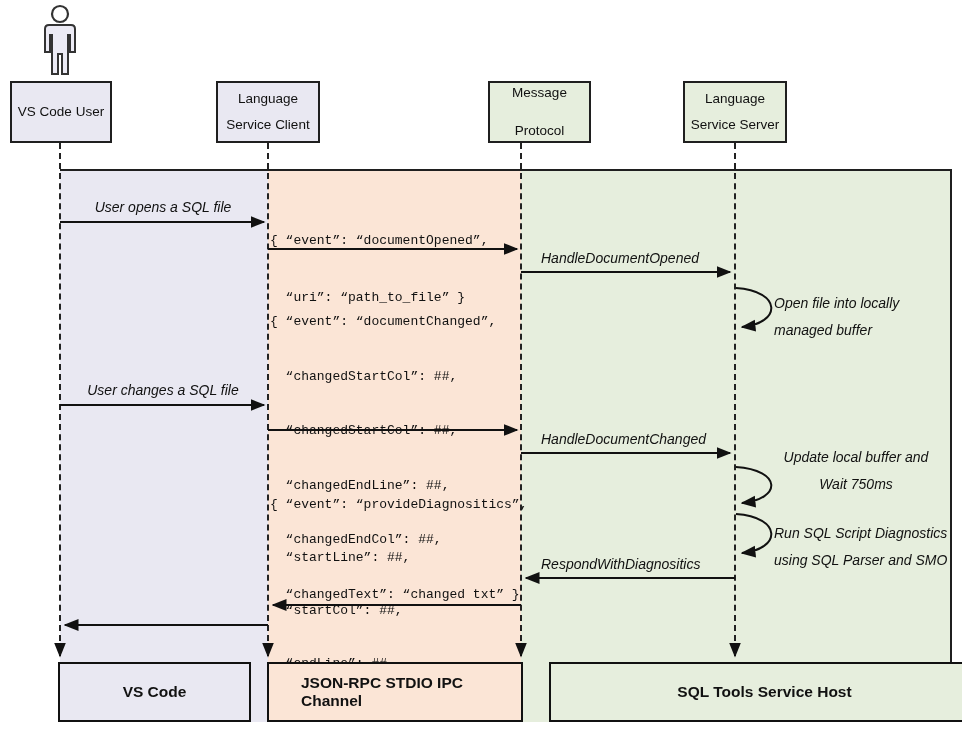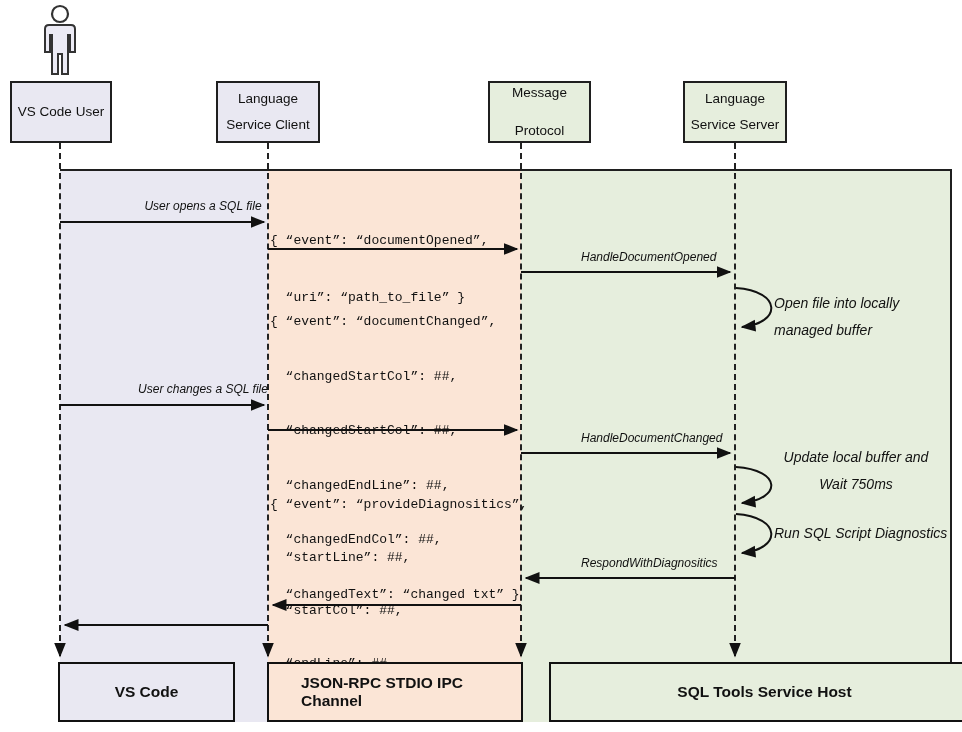--- a/index.html
+++ b/index.html
@@ -14,21 +14,21 @@
   .lane-host{left:521px;width:431px;background:var(--green);}
   .lane-top{position:absolute;left:60px;top:169px;width:892px;height:2px;background:var(--ink);}
   .lane-right{position:absolute;left:950px;top:169px;width:2px;height:553px;background:var(--ink);}
   .lifeline{position:absolute;top:143px;height:508px;width:0;border-left:2px dashed #222;}
   .hdr{position:absolute;top:81px;height:62px;background:var(--lavender);border:2px solid var(--ink);
        box-sizing:border-box;display:flex;flex-direction:column;align-items:center;justify-content:center;
        font-size:13.5px;line-height:26px;text-align:center;}
   .hdr.green{background:var(--green);}
   .ftr{position:absolute;top:662px;height:60px;border:2px solid #111;box-sizing:border-box;
        display:flex;align-items:center;justify-content:center;font-weight:bold;font-size:15.5px;}
-  .msg{position:absolute;font-style:italic;font-size:12px;white-space:nowrap;margin-left:40px;}
+  .msg{position:absolute;font-style:italic;font-size:14px;white-space:nowrap;}
   .msg.center{text-align:center;white-space:normal;}
   .note{position:absolute;font-style:italic;font-size:14px;line-height:27px;white-space:nowrap;}
   .note.center{text-align:center;}
   .json{position:absolute;left:270px;font-family:"Liberation Mono","DejaVu Sans Mono",monospace;
         font-size:13px;white-space:pre;}
   .json div{height:0;}
   .j1 div{line-height:27px;height:27px;}
   .j2 div{line-height:24.5px;height:24.5px;}
   .j3 div{line-height:23px;height:23px;}
   svg.overlay{position:absolute;left:0;top:0;pointer-events:none;}
@@ -106,20 +106,21 @@
   <div class="note" style="left:774px;top:290px;">
     <div>Open file into locally</div>
     <div>managed buffer</div>
   </div>
   <div class="note center" style="left:774px;width:164px;top:444px;">
     <div>Update local buffer and</div>
     <div>Wait 750ms</div>
   </div>
   <div class="note" style="left:774px;top:520px;">
     <div>Run SQL Script Diagnostics</div>
+    <div>using SQL Parser and SMO</div>
   </div>
 
   <div class="json j1" style="top:197px;">
     <div>{ “event”: “documentOpened”,</div>
     <div>  “uri”: “path_to_file” }</div>
   </div>
   <div class="json j2" style="top:280px;">
     <div>{ “event”: “documentChanged”,</div>
     <div>  “changedStartCol”: ##,</div>
     <div>  “changedStartCol”: ##,</div>
@@ -129,21 +130,21 @@
   </div>
   <div class="json j3" style="top:463px;">
     <div>{ “event”: “provideDiagnositics”,</div>
     <div>  “startLine”: ##,</div>
     <div>  “startCol”: ##,</div>
     <div>  “endLine”: ##,</div>
     <div>  “endCol”: ##,</div>
     
   </div>
 
-  <div class="ftr" style="left:58px;width:177px;background:var(--lavender);justify-content:center;">
+  <div class="ftr" style="left:58px;width:193px;background:var(--lavender);justify-content:center;">
     <span>VS Code</span>
   </div>
   <div class="ftr" style="left:267px;width:256px;background:var(--peach);padding-left:32px;">
     <span>JSON-RPC STDIO IPC Channel</span>
   </div>
   <div class="ftr" style="left:521px;width:431px;background:var(--green);margin-left:28px;">
     <span>SQL Tools Service Host</span>
   </div>
 
 </div>

